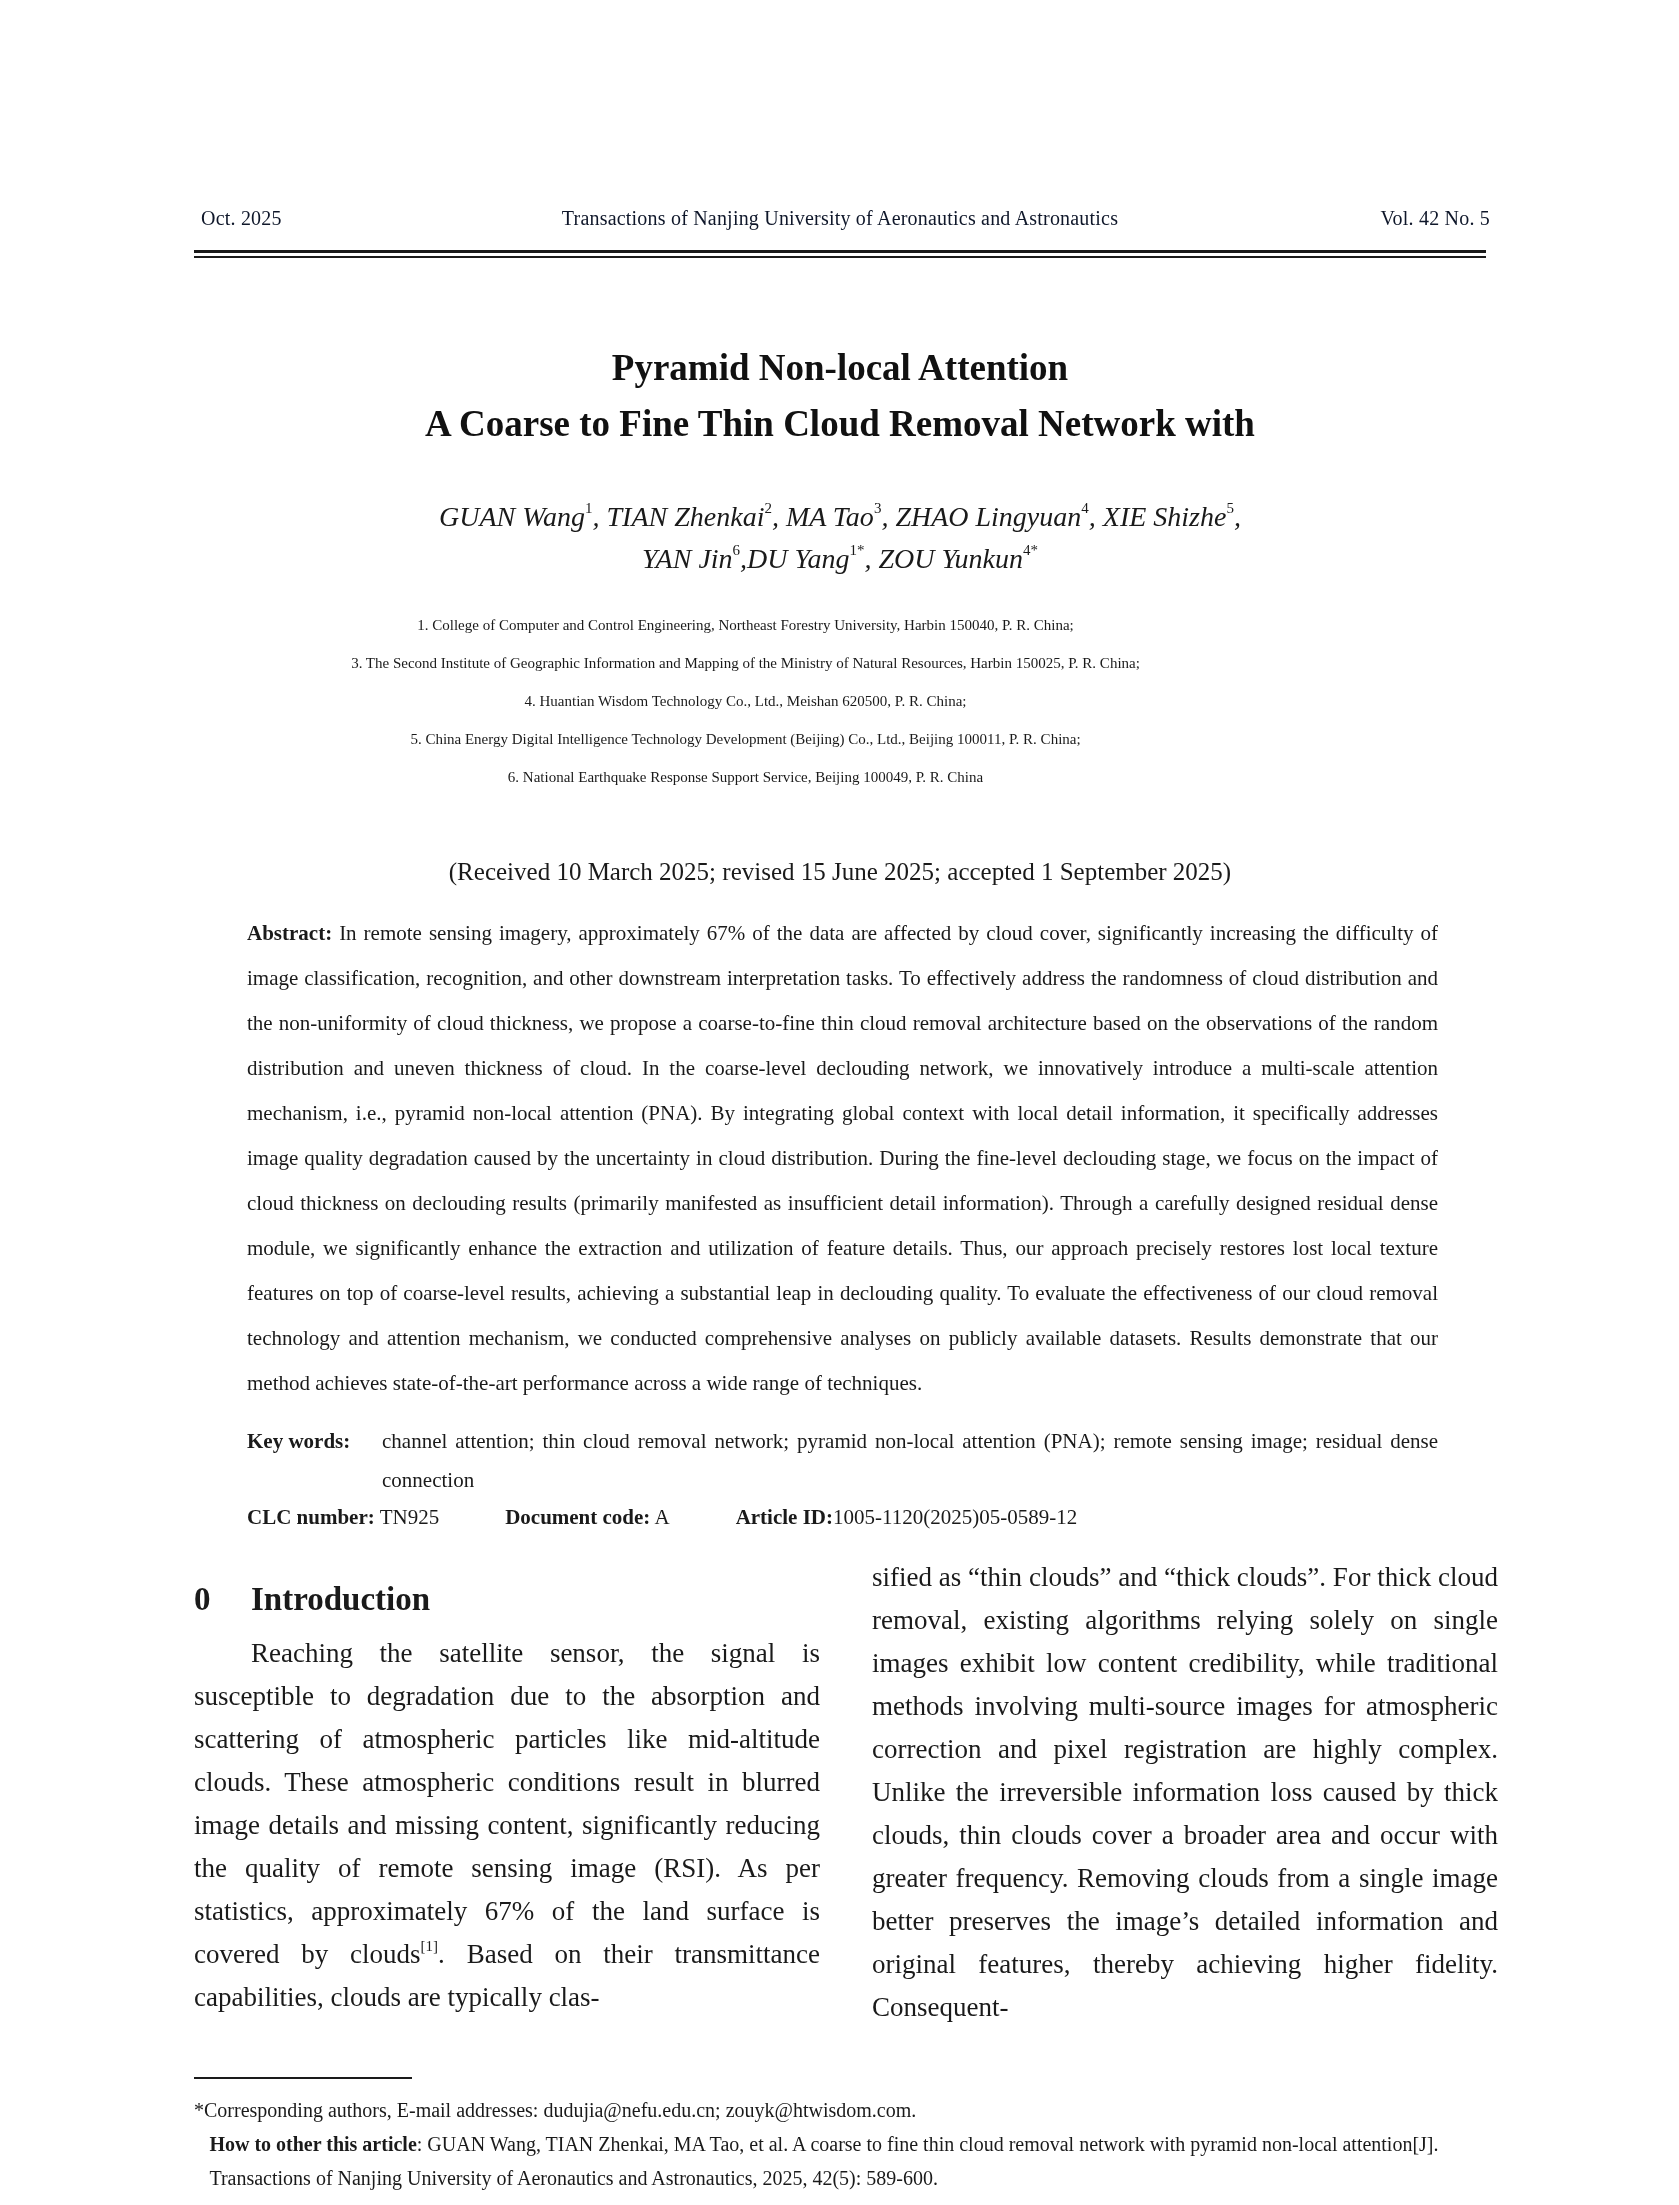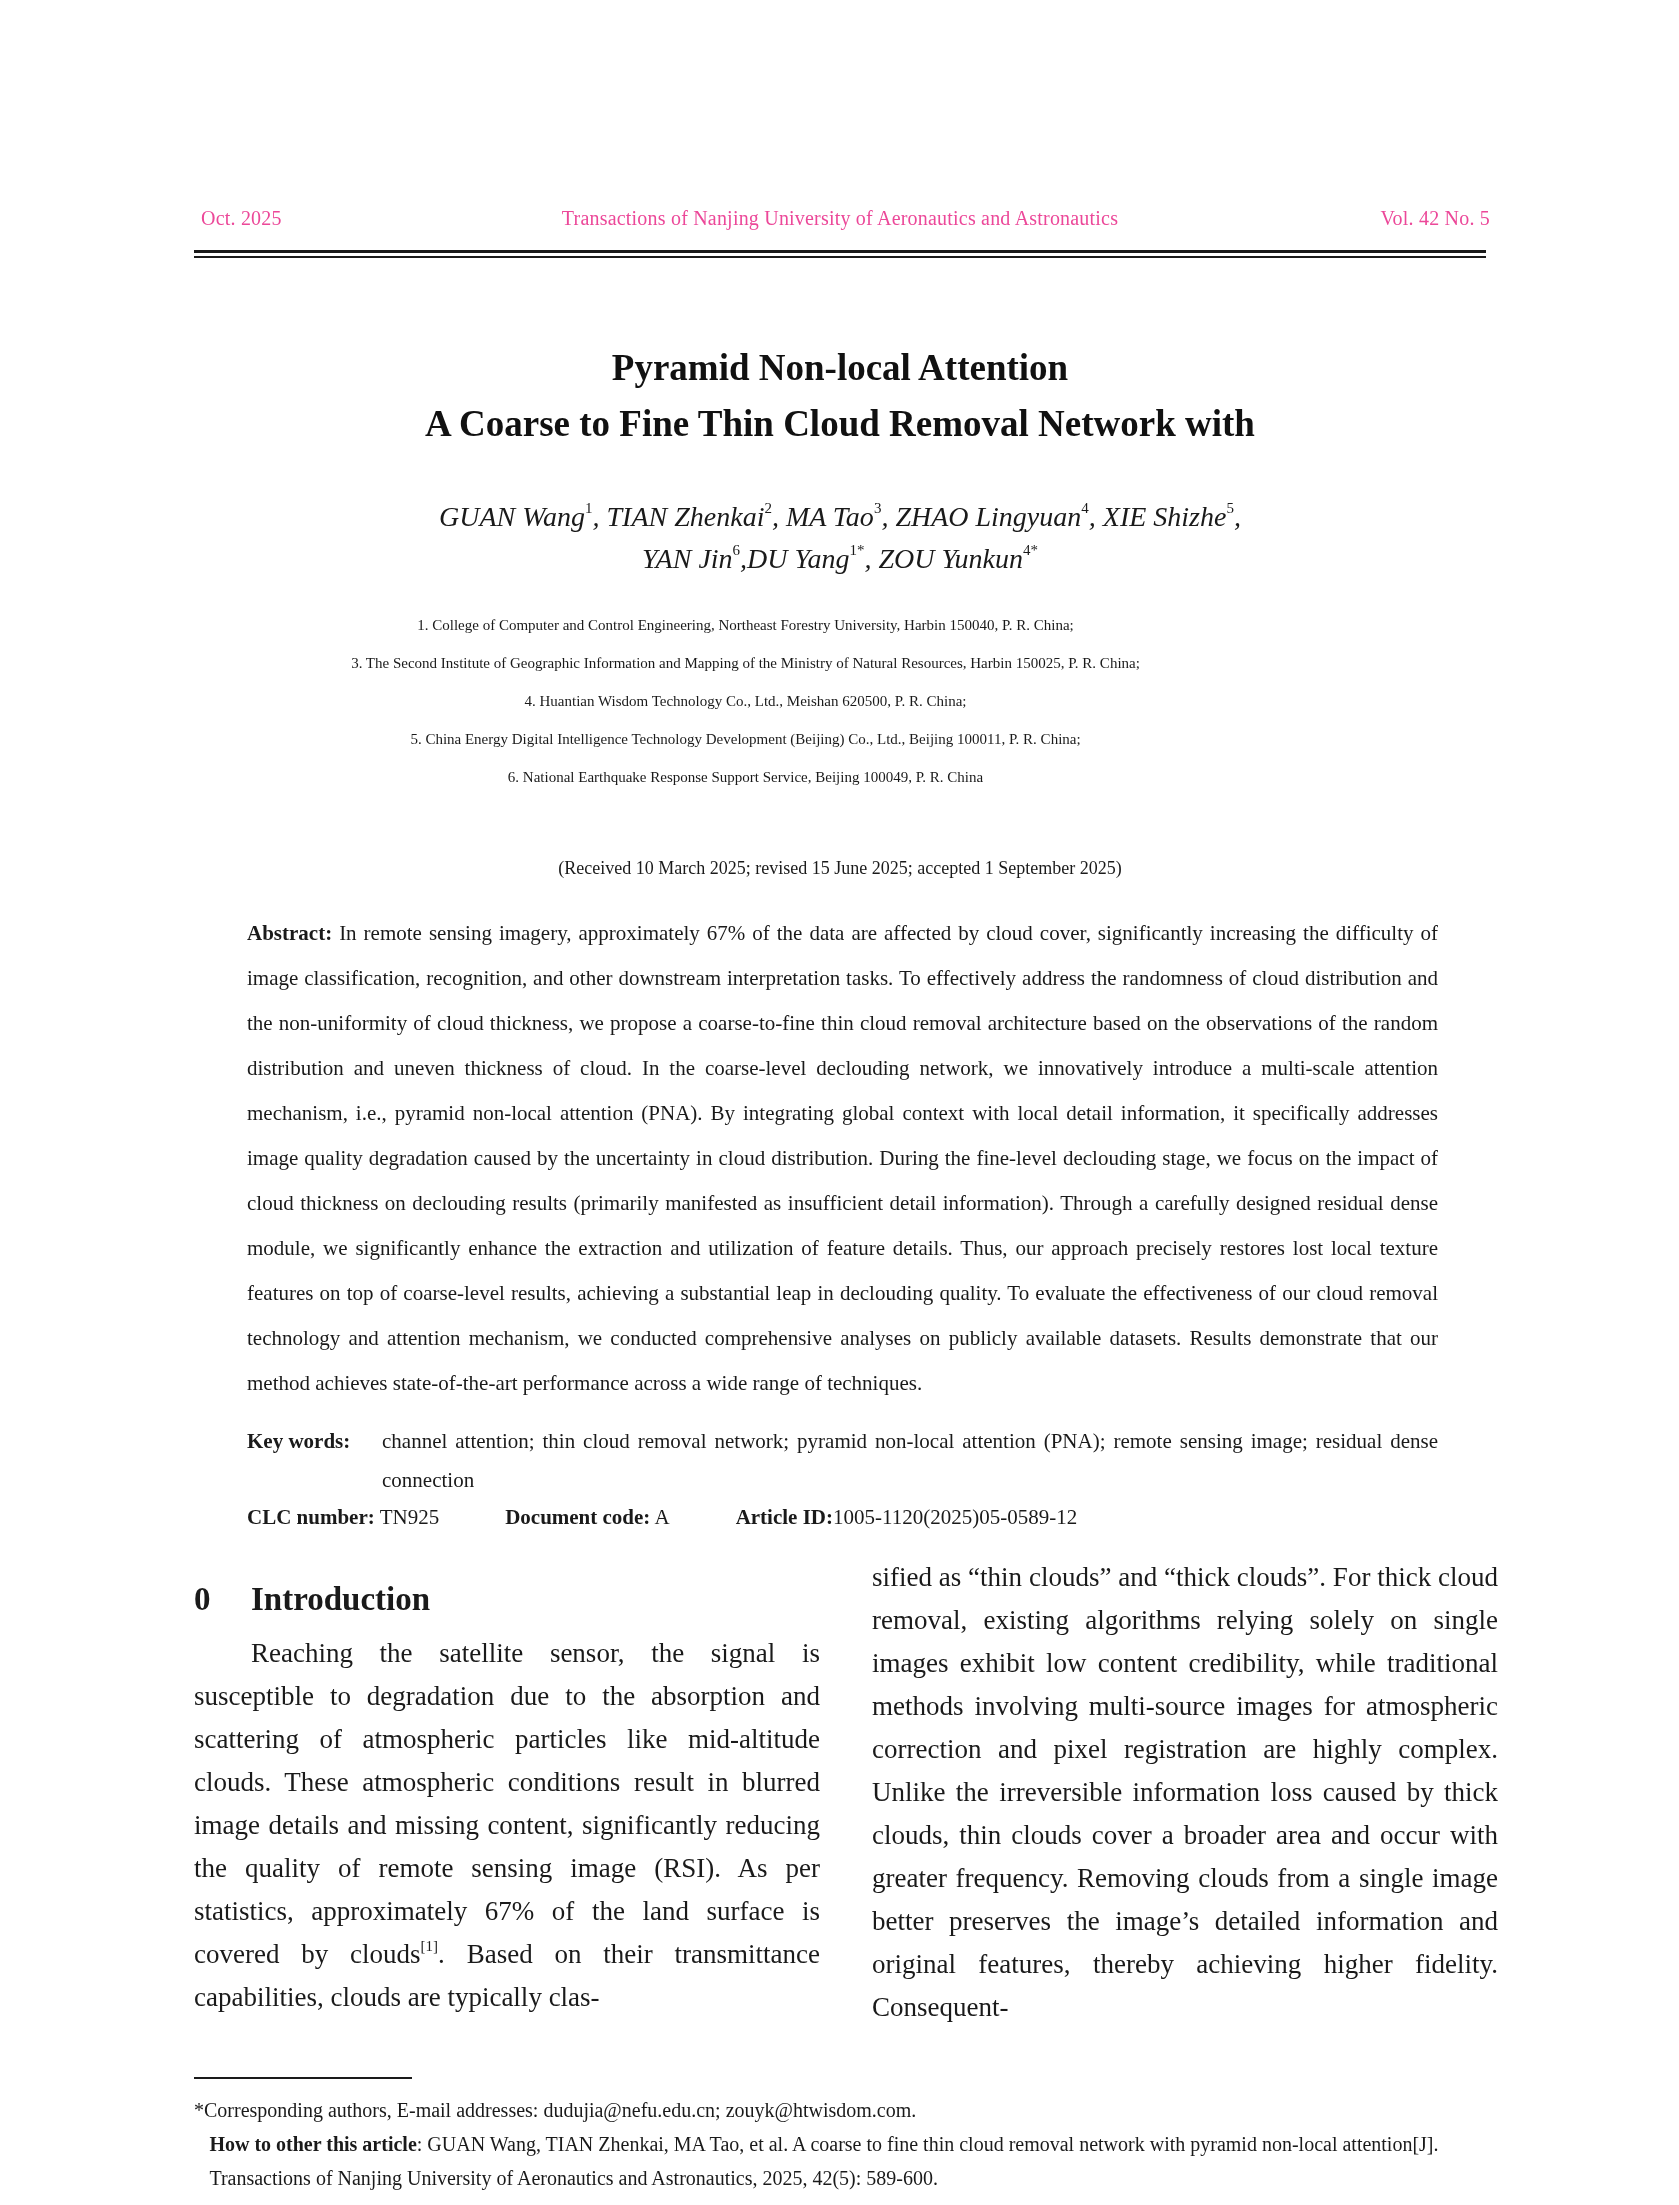--- a/index.html
+++ b/index.html
@@ -2,32 +2,32 @@
 <html style="font-size:7px"><head>
 <meta charset="utf-8">
 <style>
   html, body { margin: 0; padding: 0; background: #ffffff; }
   body {
     width: 1680px; height: 2357px; position: relative; overflow: hidden;
     font-family: "Liberation Serif", "DejaVu Serif", serif; color: #1a1a1a;
   }
   .abs { position: absolute; }
   
-  .rh { top: 207px; font-size: 20px; color: #ec4899; letter-spacing: 0.2px; }
+  .rh { top: 207px; font-size: 20px; color: #0f172a; letter-spacing: 0.2px; }
   .rh-left { left: 201px; }
   .rh-center { left: 0; width: 1680px; text-align: center; }
   .rh-right { right: 190px; }
   .rule { left: 194px; width: 1292px; height: 3.1px; background: #1a1a1a; }
   
   .title { left: 0; width: 1680px; text-align: center; font-weight: bold; font-size: 37px; line-height: 56px; top: 340px; color: #111; }
   
   .authors { left: 0; width: 1680px; text-align: center; font-style: italic; font-size: 28px; line-height: 42px; top: 496px; }
   .authors sup { font-size: 15px; font-style: normal; vertical-align: 13.2px; line-height: 0; }
   .affils { left: 0; width: 1491px; text-align: center; font-size: 15px; line-height: 38px; top: 606px; }
-  .received { left: 0; width: 1680px; text-align: center; font-size: 18px; top: 858px; }
+  .received { left: 0; width: 1680px; text-align: center; font-size: 25px; top: 858px; }
   
   .abstract { left: 247px; width: 1191px; top: 911px; font-size: 21px; line-height: 45px; text-align: justify; }
   .abstract b, .kw b, .clc b { font-weight: bold; }
   .kw { left: 247px; width: 1191px; top: 1422px; font-size: 21px; line-height: 39px; }
   .kw-row { display: flex; }
   .kw-label { width: 135px; flex: none; }
   .kw-text { flex: 1; text-align: justify; }
   .clc { left: 247px; top: 1505px; font-size: 21px; display: flex; gap: 0; }
   .clc span.item { margin-right: 66px; text-align: right; }
   

